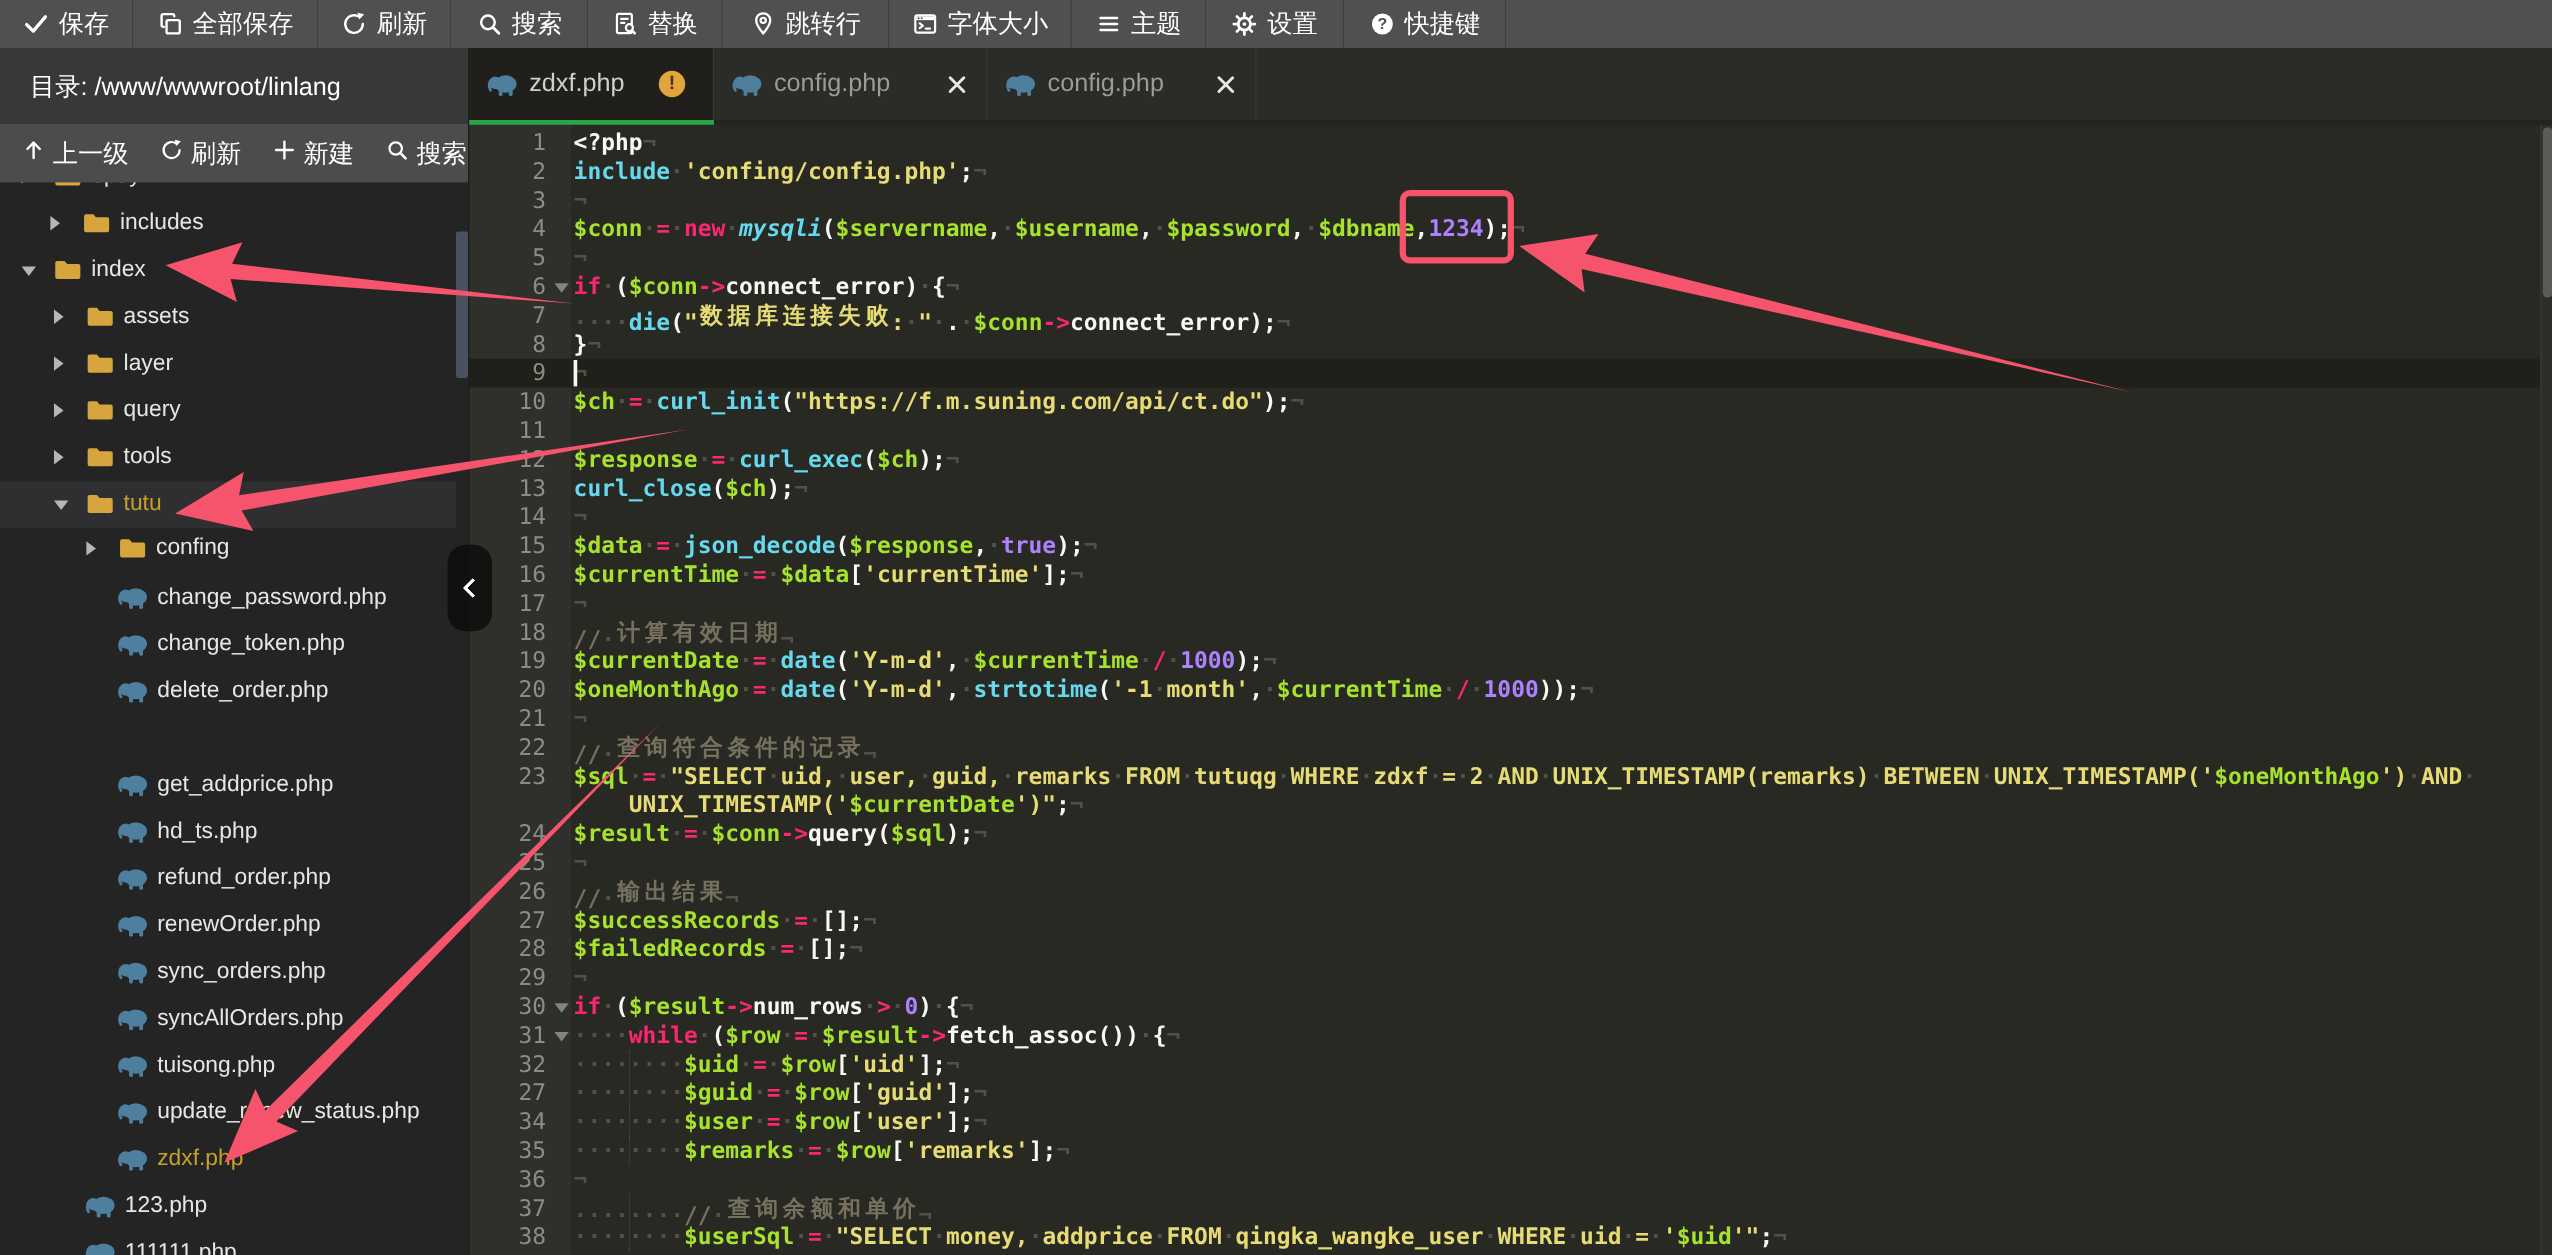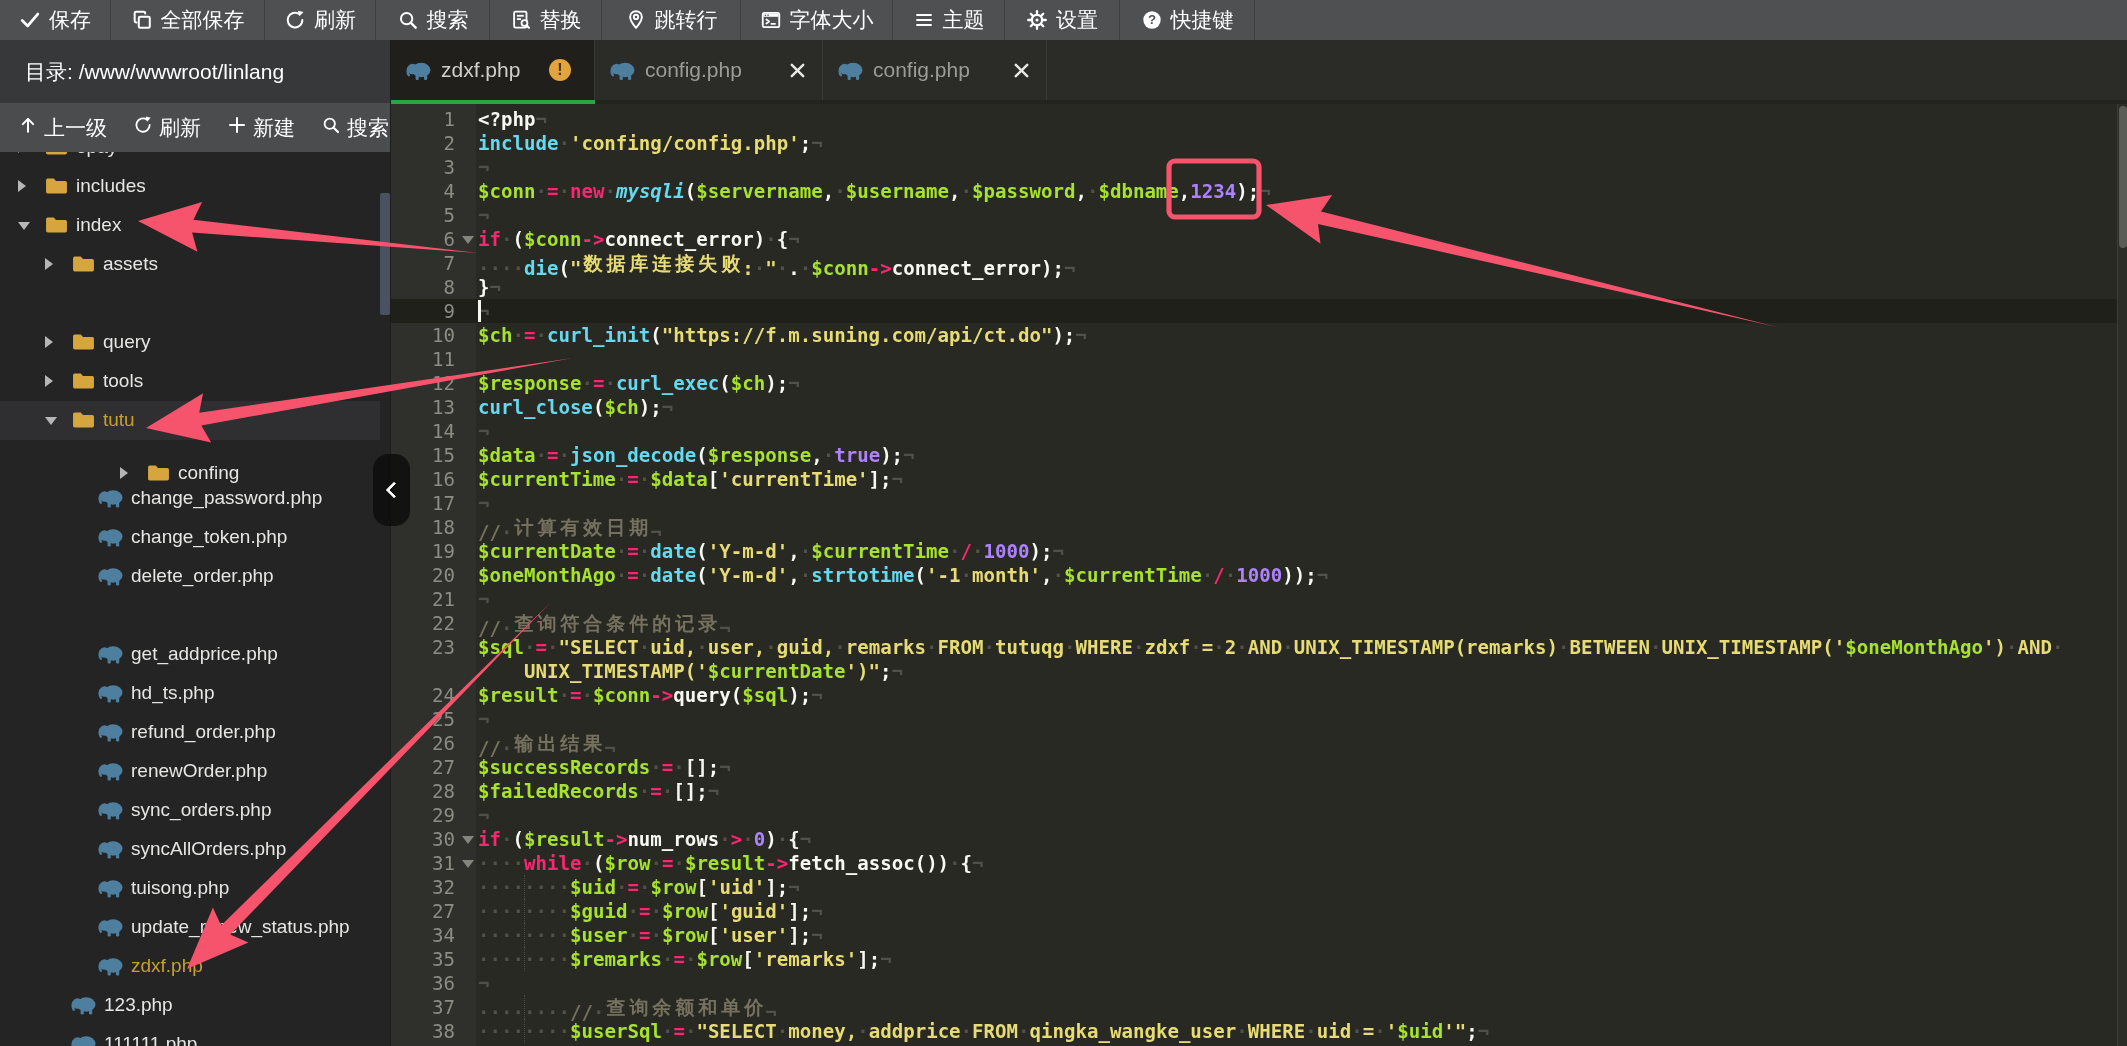--- a/index.html
+++ b/index.html
@@ -209,21 +209,21 @@
   <div id="tree">
       <div class="trow" style="top: 127.5px;">
         <span class="tcaret col" style="left:18px"></span>
         <span class="ticn" style="left:45px">
           <svg width="23" height="19" viewBox="0 0 22 18">
             <path d="M1 3.4 Q1 1.8 2.6 1.8 L8.4 1.8 L10.5 4.3 L19.4 4.3 Q21 4.3 21 5.9 L21 14.6 Q21 16.2 19.4 16.2 L2.6 16.2 Q1 16.2 1 14.6 Z" fill="#d7a53d"></path>
           </svg>
         </span>
         <span class="tlabel " style="left:76px">epay</span>
       </div>
-      <div class="trow" style="top: 166.5px;">
+      <div class="trow" style="top: 166.5px; margin-left: 24px;">
         <span class="tcaret col" style="left:18px"></span>
         <span class="ticn" style="left:45px">
           <svg width="23" height="19" viewBox="0 0 22 18">
             <path d="M1 3.4 Q1 1.8 2.6 1.8 L8.4 1.8 L10.5 4.3 L19.4 4.3 Q21 4.3 21 5.9 L21 14.6 Q21 16.2 19.4 16.2 L2.6 16.2 Q1 16.2 1 14.6 Z" fill="#d7a53d"></path>
           </svg>
         </span>
         <span class="tlabel " style="left:76px">includes</span>
       </div>
       <div class="trow" style="top: 205.5px;">
         <span class="tcaret exp" style="left:18px"></span>
@@ -236,20 +236,29 @@
       </div>
       <div class="trow" style="top: 244.5px;">
         <span class="tcaret col" style="left:45px"></span>
         <span class="ticn" style="left:72px">
           <svg width="23" height="19" viewBox="0 0 22 18">
             <path d="M1 3.4 Q1 1.8 2.6 1.8 L8.4 1.8 L10.5 4.3 L19.4 4.3 Q21 4.3 21 5.9 L21 14.6 Q21 16.2 19.4 16.2 L2.6 16.2 Q1 16.2 1 14.6 Z" fill="#d7a53d"></path>
           </svg>
         </span>
         <span class="tlabel " style="left:103px">assets</span>
       </div>
+      <div class="trow" style="top: 283.5px;">
+        <span class="tcaret col" style="left:45px"></span>
+        <span class="ticn" style="left:72px">
+          <svg width="23" height="19" viewBox="0 0 22 18">
+            <path d="M1 3.4 Q1 1.8 2.6 1.8 L8.4 1.8 L10.5 4.3 L19.4 4.3 Q21 4.3 21 5.9 L21 14.6 Q21 16.2 19.4 16.2 L2.6 16.2 Q1 16.2 1 14.6 Z" fill="#d7a53d"></path>
+          </svg>
+        </span>
+        <span class="tlabel " style="left:103px">layer</span>
+      </div>
       <div class="trow" style="top: 322.5px;">
         <span class="tcaret col" style="left:45px"></span>
         <span class="ticn" style="left:72px">
           <svg width="23" height="19" viewBox="0 0 22 18">
             <path d="M1 3.4 Q1 1.8 2.6 1.8 L8.4 1.8 L10.5 4.3 L19.4 4.3 Q21 4.3 21 5.9 L21 14.6 Q21 16.2 19.4 16.2 L2.6 16.2 Q1 16.2 1 14.6 Z" fill="#d7a53d"></path>
           </svg>
         </span>
         <span class="tlabel " style="left:103px">query</span>
       </div>
       <div class="trow" style="top: 361.5px;">
@@ -263,21 +272,21 @@
       </div>
       <div class="trow hl" style="top: 400.5px;">
         <span class="tcaret exp" style="left:45px"></span>
         <span class="ticn" style="left:72px">
           <svg width="23" height="19" viewBox="0 0 22 18">
             <path d="M1 3.4 Q1 1.8 2.6 1.8 L8.4 1.8 L10.5 4.3 L19.4 4.3 Q21 4.3 21 5.9 L21 14.6 Q21 16.2 19.4 16.2 L2.6 16.2 Q1 16.2 1 14.6 Z" fill="#d7a53d"></path>
           </svg>
         </span>
         <span class="tlabel sel" style="left:103px">tutu</span>
       </div>
-      <div class="trow" style="top: 453px; margin-left: 48px;">
+      <div class="trow" style="top: 437px;">
         <span class="tcaret col" style="left:72px"></span>
         <span class="ticn" style="left:99px">
           <svg width="23" height="19" viewBox="0 0 22 18">
             <path d="M1 3.4 Q1 1.8 2.6 1.8 L8.4 1.8 L10.5 4.3 L19.4 4.3 Q21 4.3 21 5.9 L21 14.6 Q21 16.2 19.4 16.2 L2.6 16.2 Q1 16.2 1 14.6 Z" fill="#d7a53d"></path>
           </svg>
         </span>
         <span class="tlabel " style="left:130px">confing</span>
       </div>
       <div class="trow" style="top: 517.5px;">
         <span class="ticn" style="left:98px">

